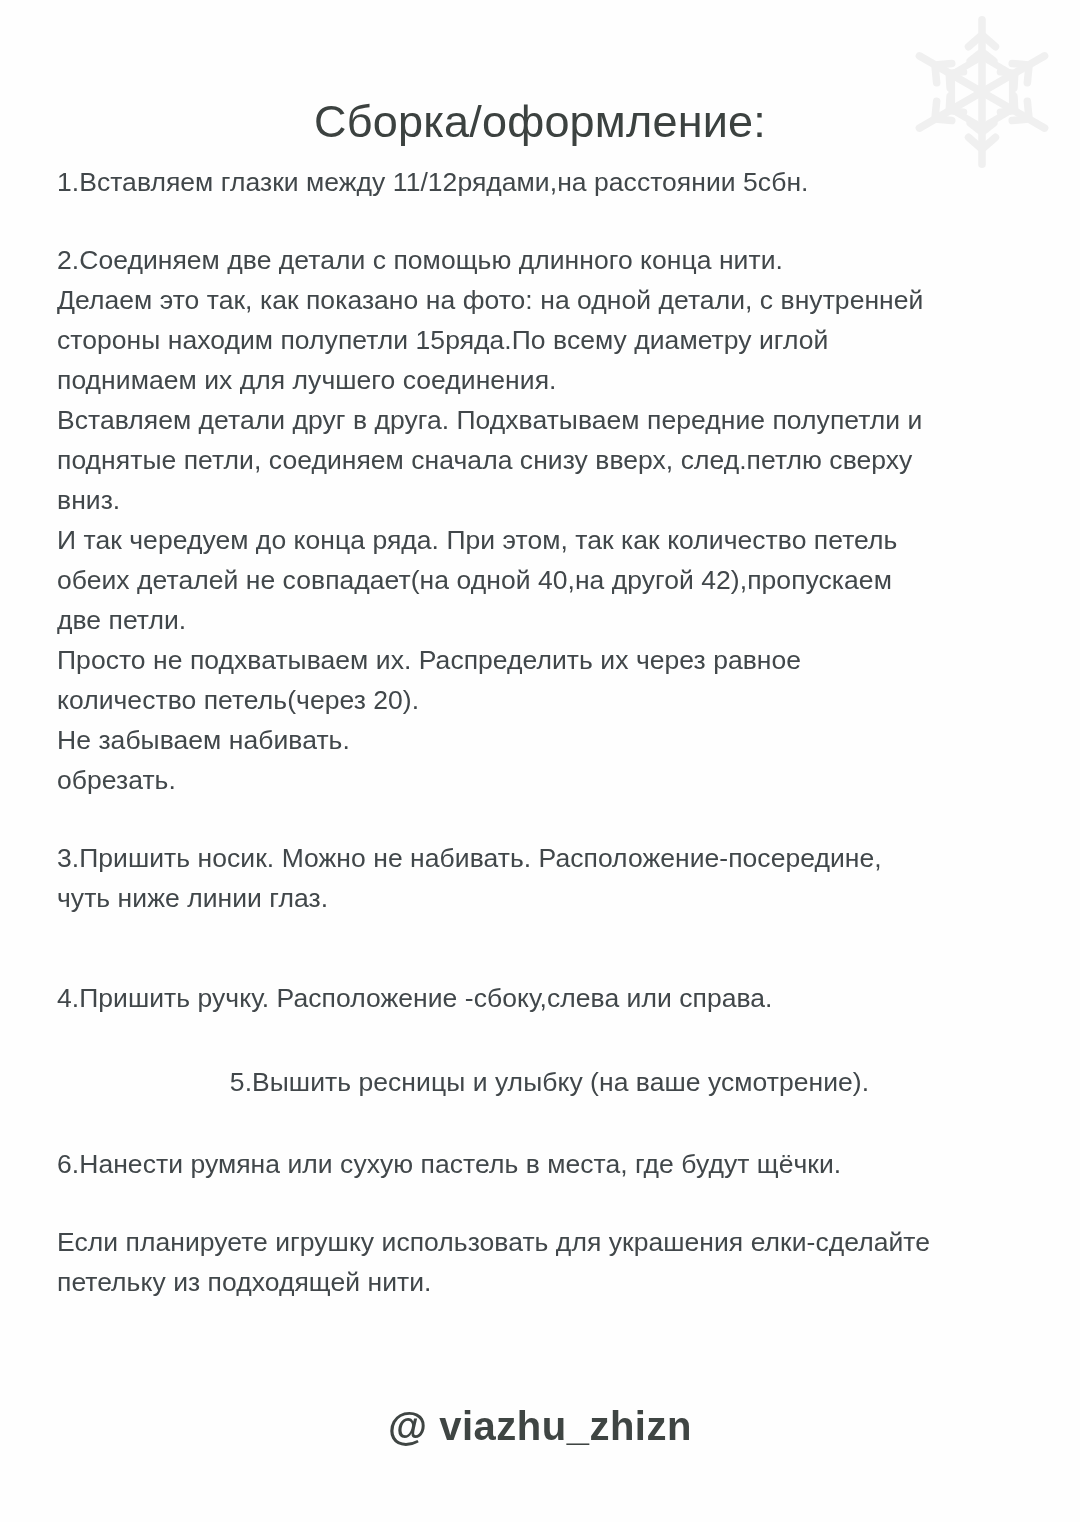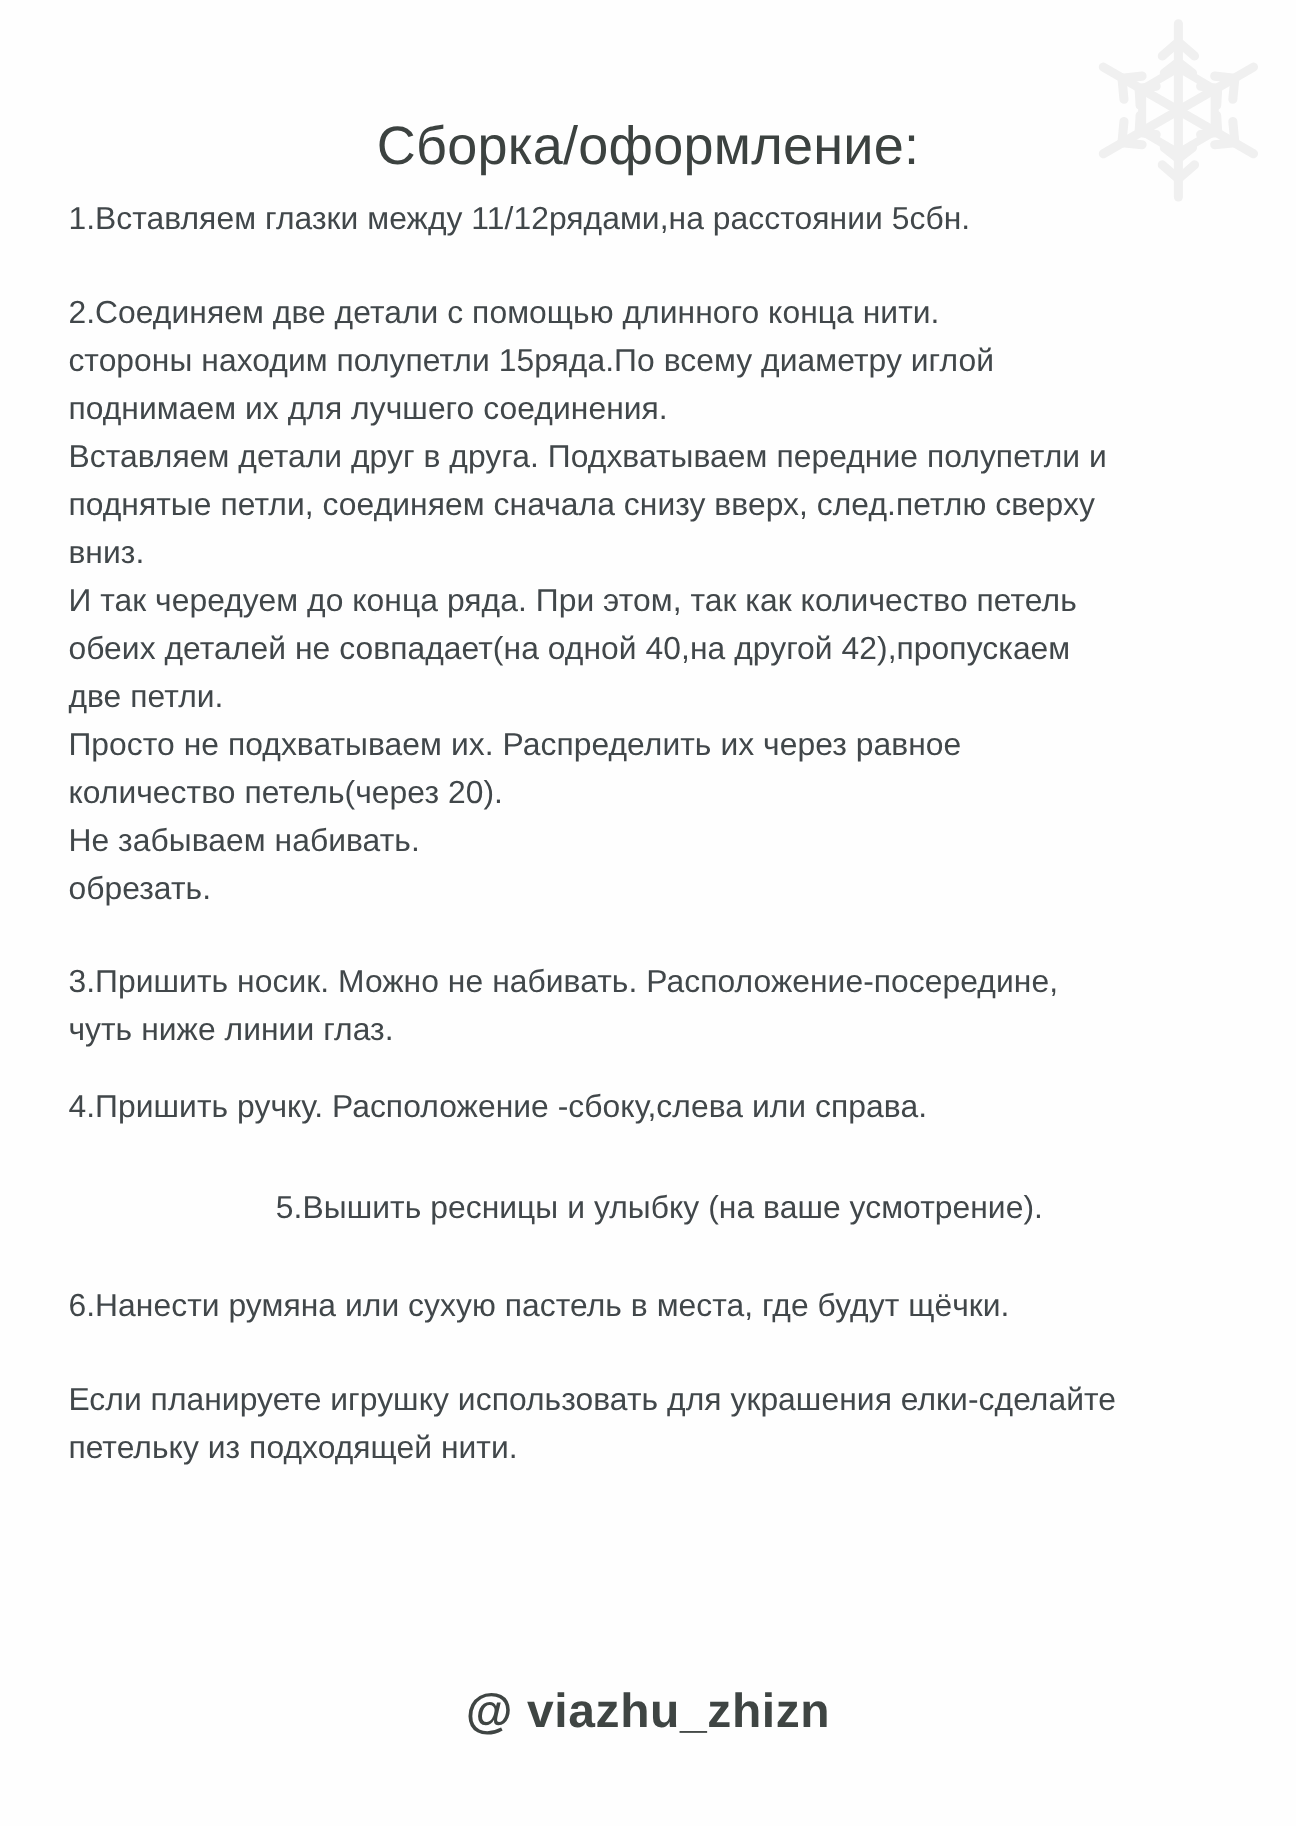--- a/index.html
+++ b/index.html
@@ -76,21 +76,21 @@
   .para:last-child { margin-bottom: 0; }
 
   .para .line {
     display: block;
     white-space: pre-wrap;
   }
 
   
   .para.p1 { }
   .para.p2 { }
-  .para.p3 { margin-bottom: 24px; }
+  .para.p3 { margin-bottom: 60px; }
   .para.p4 { margin-bottom: 44px; }
   .para.p5 { margin-bottom: 42px; text-align: center; }
   .para.p6 { }
 
   
   .handle {
     position: absolute;
     top: 1404px;
     left: 0;
     width: 1080px;
@@ -139,20 +139,21 @@
   <h1 class="doc-title">Сборка/оформление:</h1>
 
   <div class="content">
 
     <p class="para p1">
       <span class="line">1.Вставляем глазки между 11/12рядами,на расстоянии 5сбн.</span>
     </p>
 
     <p class="para p2">
       <span class="line">2.Соединяем две детали с помощью длинного конца нити.</span>
+      <span class="line">Делаем это так, как показано на фото: на одной детали, с внутренней</span>
       <span class="line">стороны находим полупетли 15ряда.По всему диаметру иглой</span>
       <span class="line">поднимаем их для лучшего соединения.</span>
       <span class="line">Вставляем детали друг в друга. Подхватываем передние полупетли и</span>
       <span class="line">поднятые петли, соединяем сначала снизу вверх, след.петлю сверху</span>
       <span class="line">вниз.</span>
       <span class="line">И так чередуем до конца ряда. При этом, так как количество петель</span>
       <span class="line">обеих деталей не совпадает(на одной 40,на другой 42),пропускаем</span>
       <span class="line">две петли.</span>
       <span class="line">Просто не подхватываем их. Распределить их через равное</span>
       <span class="line">количество петель(через 20).</span>

